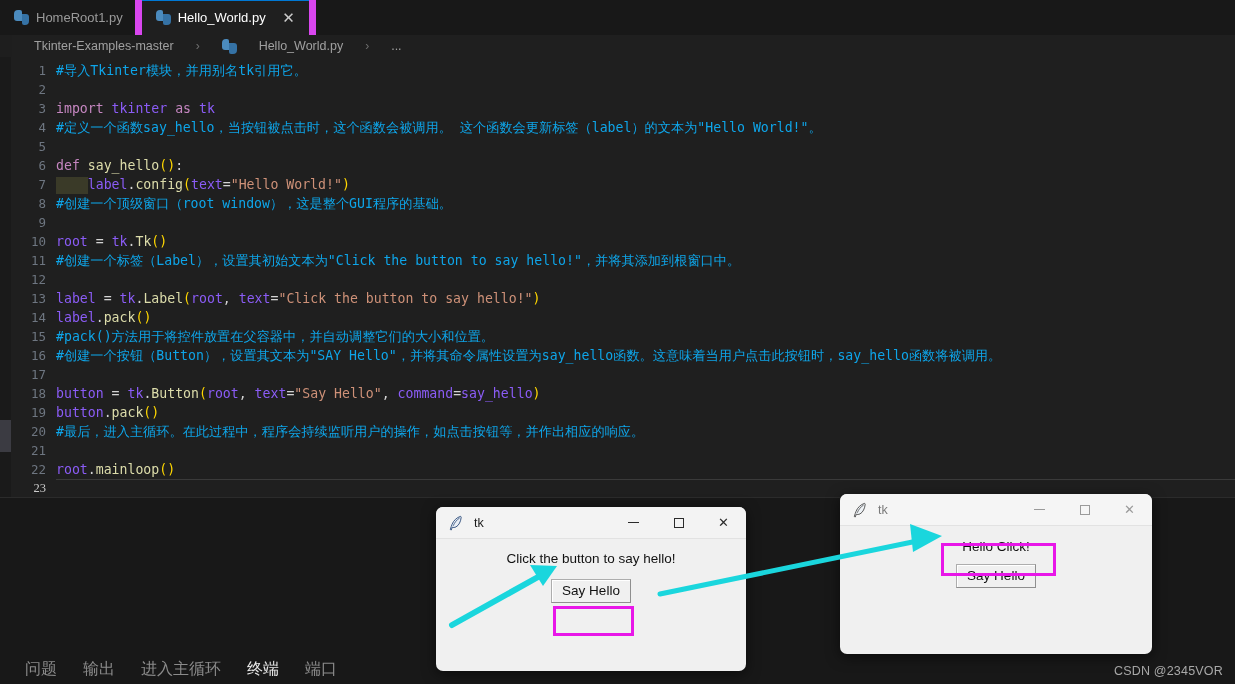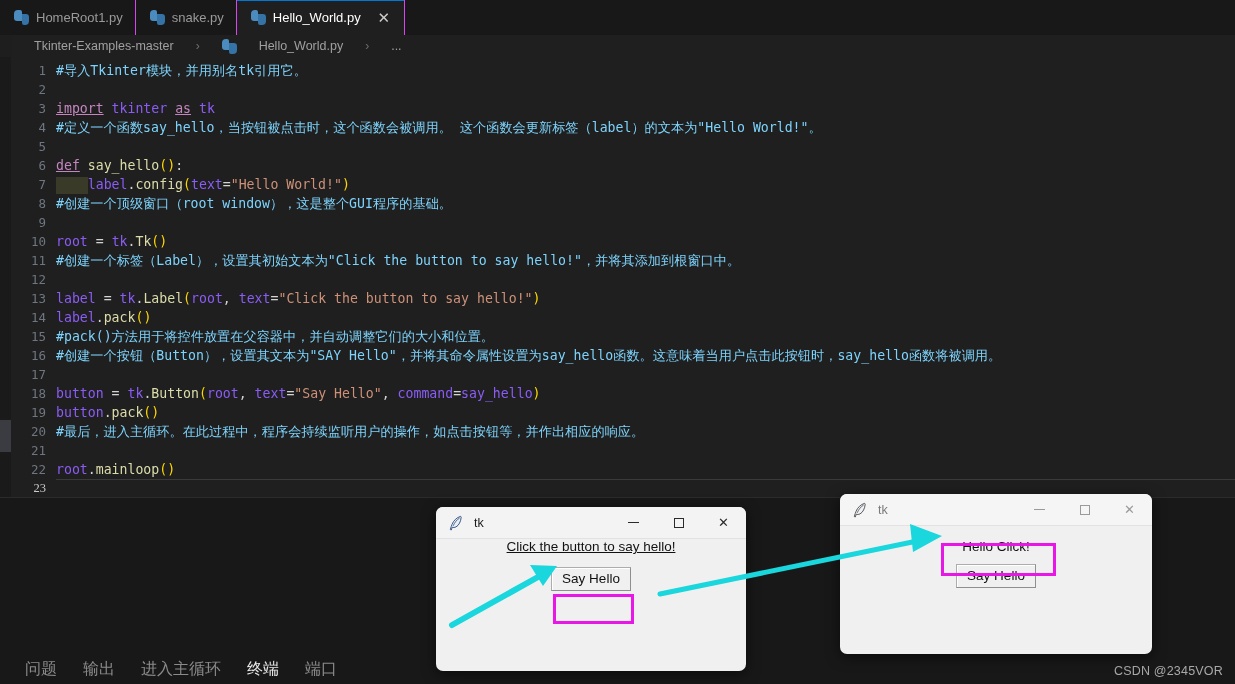--- a/index.html
+++ b/index.html
@@ -19,21 +19,21 @@
     width: 1235px; height: 35px;
     background: #181818;
     display: flex; align-items: stretch;
   }
   .tab {
     display: flex; align-items: center; gap: 7px;
     padding: 0 12px 0 14px;
     background: #181818;
     color: #9a9a9a;
     font-size: 13px;
-    border-right: 1px solid #d946ef;
+    border-right: 7px solid #d946ef;
     position: relative;
     min-width: 100px;
     box-sizing: border-box;
   }
   .tab.active {
     background: #1f1f1f;
     color: #ffffff;
   }
   .tab.active::before {
     content: ""; position: absolute;
@@ -106,22 +106,22 @@
   .gutter {
     width: 56px; flex: none;
     text-align: right;
     padding-right: 10px;
     box-sizing: border-box;
     color: #6e7681;
     font-size: 12.5px;
   }
   .cline.cur .gutter { color: #cccccc; font-family: Liberation Serif, serif; }
   .ctext { flex: 1; color: #cccccc; }
-  .cmt  { color: #7dd3fc; }
-  .kw   { color: #c586c0; text-decoration: underline; }
+  .cmt  { color: #0ea5e9; }
+  .kw   { color: #c586c0; }
   .fn   { color: #dcdcaa; }
   .id   { color: #8b5cf6; }
   .str  { color: #ce9178; }
   .punc { color: #ffd700; }
   .op   { color: #d4d4d4; }
   .indent-hl {
     background: #3a3a28;
     display: inline-block;
     width: 4ch;
     height: 17px;
@@ -257,24 +257,20 @@
     pointer-events: none;
   }
 </style>
 </head>
 <body>
 
 <div id="tabbar">
   <div class="tab">
     <span class="pyicon"></span>
     <span class="tab-label">HomeRoot1.py</span>
-  </div>
-  <div class="tab">
-    <span class="pyicon"></span>
-    <span class="tab-label">snake.py</span>
   </div>
   <div class="tab active">
     <span class="pyicon"></span>
     <span class="tab-label">Hello_World.py</span>
     <span class="tab-close">✕</span>
   </div>
   <div id="tabbar-filler"></div>
 </div>
 
 <div id="breadcrumb">
@@ -318,21 +314,21 @@
       <div class="tk-btn">
           <span class="dash"></span>
         </div>
       <div class="tk-btn">
           <span class="sq"></span>
         </div>
       <div class="tk-btn">✕</div>
     </div>
   </div>
   <div class="tkbody" style="height:133px;">
-    <div class="tk-label" style="margin-top:0;text-decoration:underline;">Click the button to say hello!</div>
+    <div class="tk-label" style="margin-top:12px;">Click the button to say hello!</div>
     <div style="text-align:center; margin-top:13px;">
       <span class="tk-button">Say Hello</span>
     </div>
     <div class="hl-box" style="left:117px; top:55px; width:81px; height:30px;"></div>
   </div>
 </div>
 
 <div class="tkwin inactive" id="tkwin-after" style="left:840px; top:494px; width:312px; height:160px;">
   <div class="tktitle">
     <span class="tk-feather">

